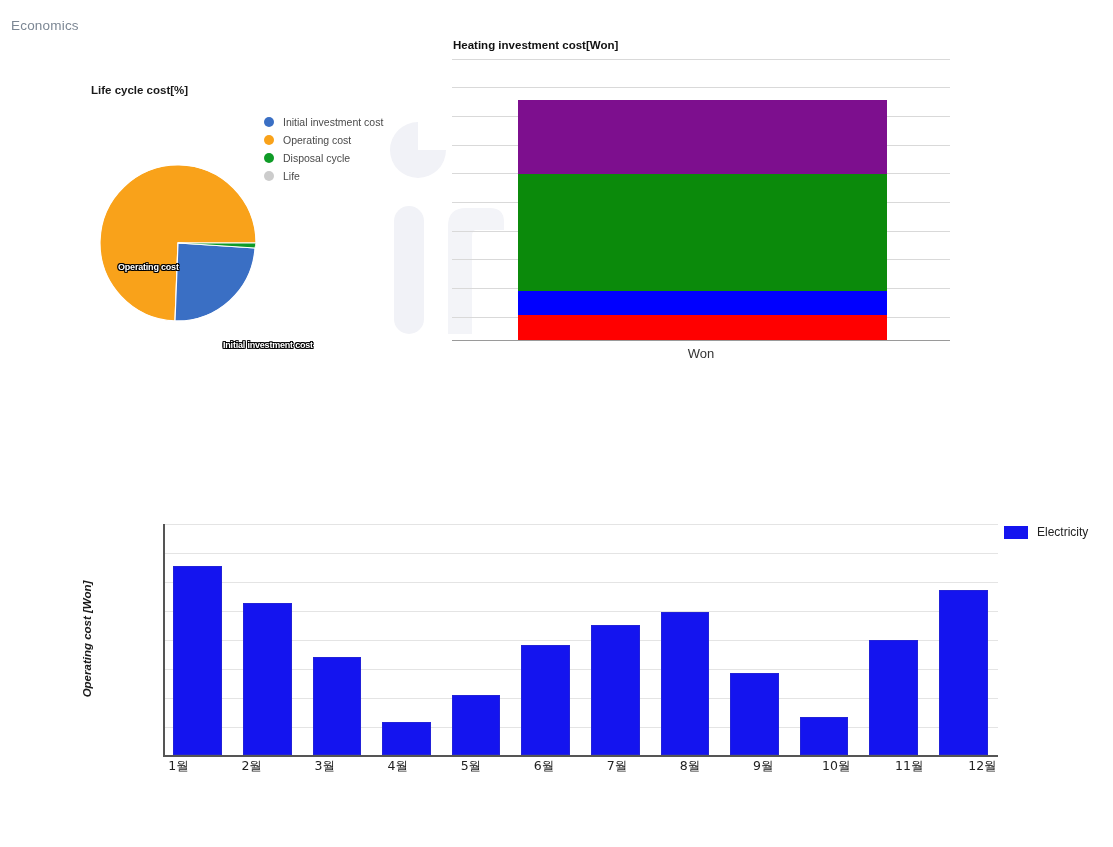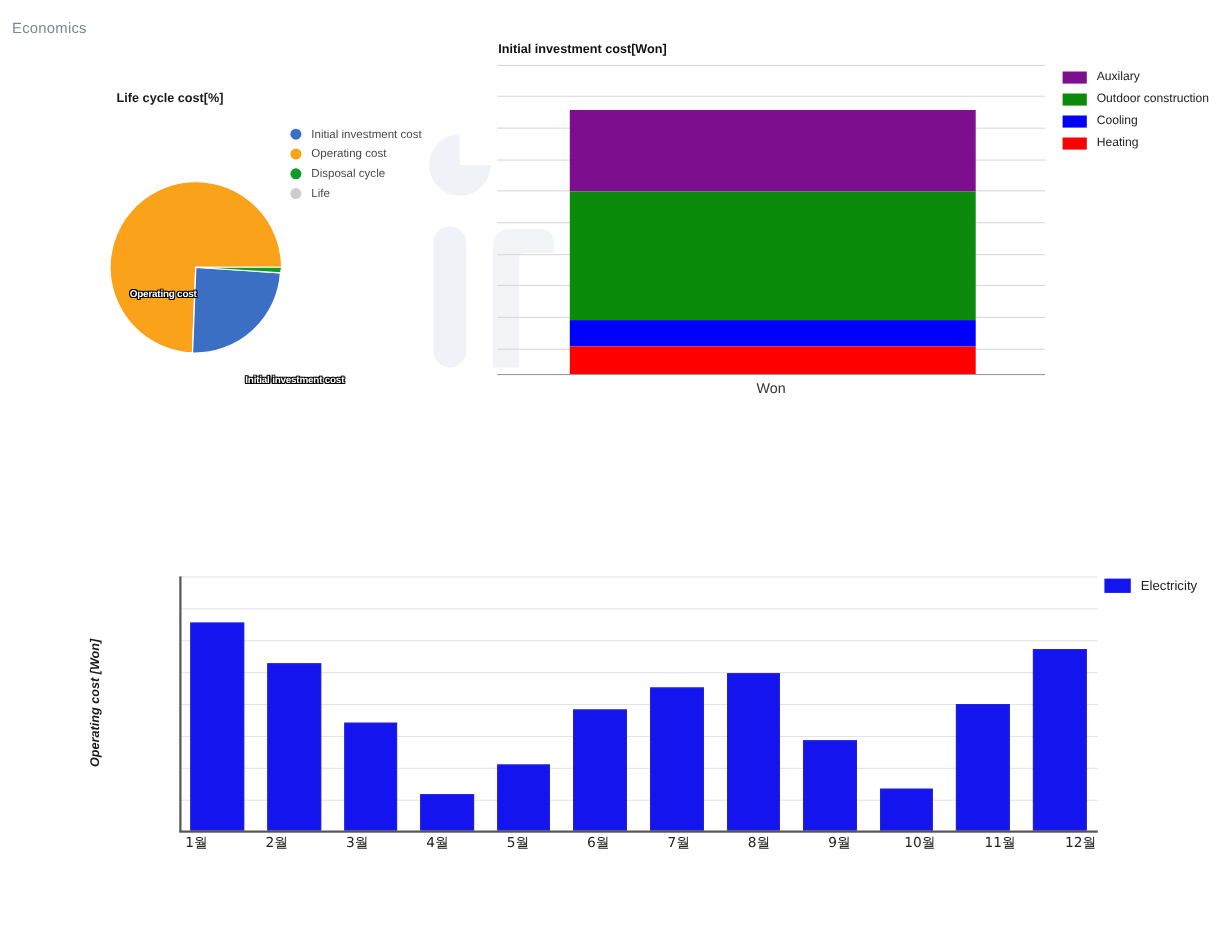--- a/index.html
+++ b/index.html
@@ -27,21 +27,21 @@
   }
 
   
   #pie-panel {
     position: absolute;
     left: 0; top: 60px;
     width: 440px; height: 300px;
   }
   #pie-title {
     position: absolute;
-    left: 106px; top: 24px;
+    left: 91px; top: 24px;
     font-size: 11.5px;
     font-weight: bold;
     color: #1a1a1a;
     white-space: nowrap;
   }
   #pie-legend {
     position: absolute;
     left: 264px; top: 53px;
     width: 170px;
   }
@@ -305,21 +305,21 @@
   <div id="watermark">
     <svg width="200" height="215" viewBox="0 0 200 215">
       <path d="M 28 28 m -28 0 a 28 28 0 1 0 56 0 l -28 0 l 0 -28 a 28 28 0 0 0 -28 28 Z" fill="#f1f2f7"></path>
       <rect x="4" y="84" width="30" height="128" rx="15" ry="15" fill="#f1f2f7"></rect>
       <path d="M 58 212 L 58 104 q 0 -18 18 -18 l 24 0 q 14 0 14 14 l 0 8 l -28 0 q -4 0 -4 6 l 0 98 Z" fill="#f3f4f8"></path>
     </svg>
   </div>
 
   <div id="stack-panel">
 
-    <div id="stack-title">Initial investment cost[Won]</div>
+    <div id="stack-title">Heating investment cost[Won]</div>
 
     <div id="stack-plot">
       <div class="sgrid" style="top:0px"></div>
       <div class="sgrid" style="top:28px"></div>
       <div class="sgrid" style="top:57px"></div>
       <div class="sgrid" style="top:86px"></div>
       <div class="sgrid" style="top:114px"></div>
       <div class="sgrid" style="top:143px"></div>
       <div class="sgrid" style="top:172px"></div>
       <div class="sgrid" style="top:200px"></div>
@@ -334,38 +334,20 @@
       </div>
     </div>
 
     <div id="stack-axis"></div>
 
     <div id="stack-xlabel-holder">
       <span>Won</span>
     </div>
   </div>
 
-  <div id="stack-legend">
-    <div class="stack-legend-row">
-      <span class="swatch-rect" style="background:#7d0f8e"></span>
-      <span class="stack-legend-label">Auxilary</span>
-    </div>
-    <div class="stack-legend-row">
-      <span class="swatch-rect" style="background:#0b8a0b"></span>
-      <span class="stack-legend-label">Outdoor construction</span>
-    </div>
-    <div class="stack-legend-row">
-      <span class="swatch-rect" style="background:#0000ff"></span>
-      <span class="stack-legend-label">Cooling</span>
-    </div>
-    <div class="stack-legend-row">
-      <span class="swatch-rect" style="background:#ff0000"></span>
-      <span class="stack-legend-label">Heating</span>
-    </div>
-  </div>
 
   <div id="month-panel">
 
     <div id="month-plot">
       <div class="mgrid" style="top:0px"></div>
       <div class="mgrid" style="top:29px"></div>
       <div class="mgrid" style="top:58px"></div>
       <div class="mgrid" style="top:87px"></div>
       <div class="mgrid" style="top:116px"></div>
       <div class="mgrid" style="top:145px"></div>

